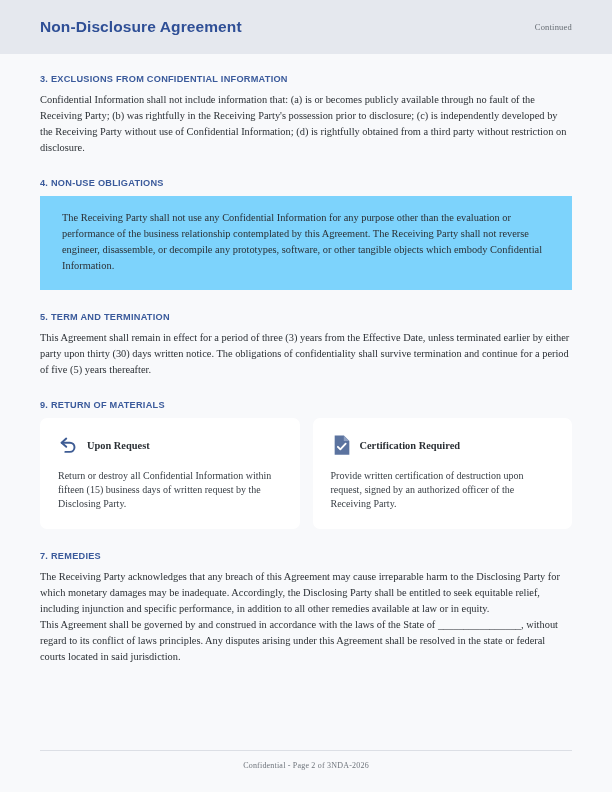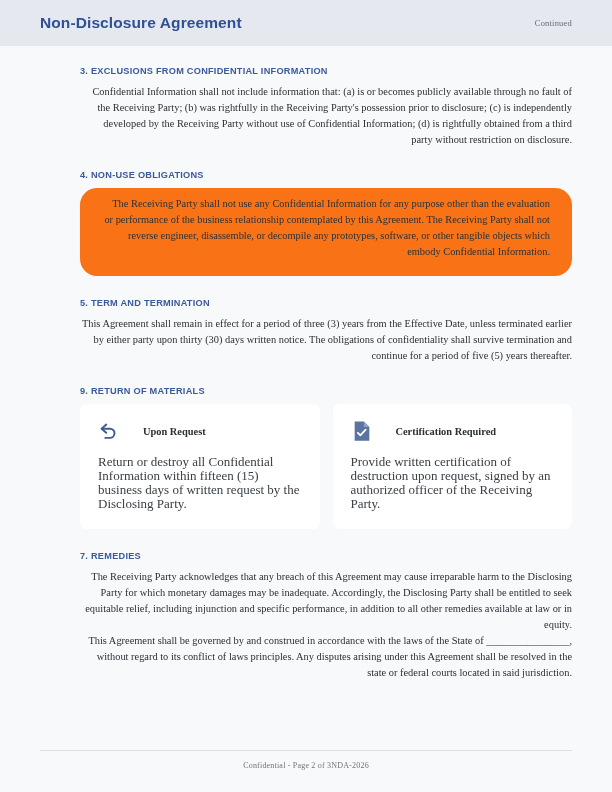--- a/index.html
+++ b/index.html
@@ -17,21 +17,21 @@
   .page {
     position: relative;
     width: 612px;
     height: 792px;
     background: #f8f9fb;
     box-sizing: border-box;
   }
 
   
   .header-band {
-    height: 46px;
+    height: 54px;
     background: #e5e8ee;
     display: flex;
     align-items: center;
     justify-content: space-between;
     padding: 0 40px 0 40px;
     box-sizing: border-box;
   }
   .doc-title {
     font-family: "Liberation Sans", sans-serif;
     font-size: 15.5px;
@@ -44,46 +44,46 @@
     font-size: 8.5px;
     color: #666c73;
     letter-spacing: 0.2px;
   }
 
   
   .content {
     padding: 20px 40px 0 40px;
     box-sizing: border-box;
   }
-  .section { margin-bottom: 0; margin-left: 40px; }
+  .section { margin-bottom: 0; }
 
   .sec-heading {
     font-family: "Liberation Sans", sans-serif;
     font-size: 9.2px;
     font-weight: bold;
     color: #3a5a9b;
     letter-spacing: 0.25px;
     margin: 0 0 8px 0;
   }
   .sec-heading.spaced { margin-top: 22px; }
 
   .body-text {
     font-family: "Liberation Serif", serif;
     font-size: 10.4px;
     line-height: 16px;
     color: #2b3035;
     margin: 0;
-    text-align: right;
+    text-align: left;
   }
 
   
   .callout {
-    background: #f97316;
-    border-radius: 17px;
-    padding: 8px 22px 16px 22px;
+    background: #7dd3fc;
+    border-radius: 0;
+    padding: 14px 22px 16px 22px;
     box-sizing: border-box;
     margin-top: 2px;
   }
   .callout .body-text { color: #2b3035; }
 
   
   .card-row {
     display: flex;
     gap: 13px;
     margin-top: 3px;
@@ -92,40 +92,40 @@
     flex: 1 1 0;
     background: #ffffff;
     border-radius: 7px;
     padding: 16px 18px 18px 18px;
     box-sizing: border-box;
     min-height: 104px;
   }
   .card-head {
     display: flex;
     align-items: center;
-    gap: 23px;
+    gap: 7px;
     margin-bottom: 13px;
   }
   .card-icon {
     width: 22px;
     height: 22px;
     flex: 0 0 22px;
     display: flex;
     align-items: center;
     justify-content: center;
   }
   .card-title {
     font-family: "Liberation Serif", serif;
     font-size: 10.4px;
     font-weight: bold;
     color: #2b3035;
   }
   .card-body {
     font-family: "Liberation Serif", serif;
-    font-size: 13px;
+    font-size: 10px;
     line-height: 14px;
     color: #3a4047;
   }
 
   
   .footer {
     position: absolute;
     left: 40px;
     right: 40px;
     bottom: 22px;

